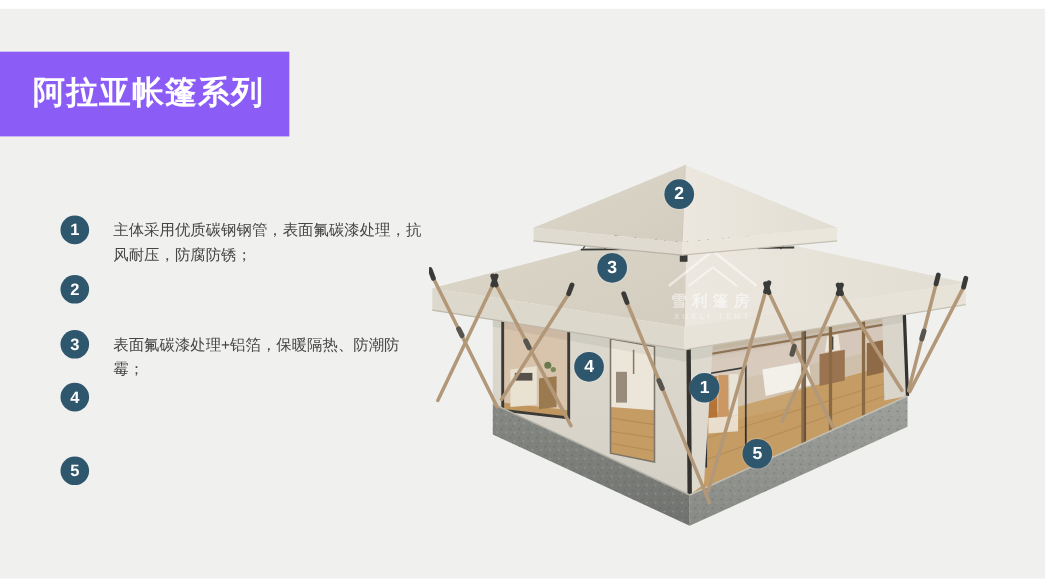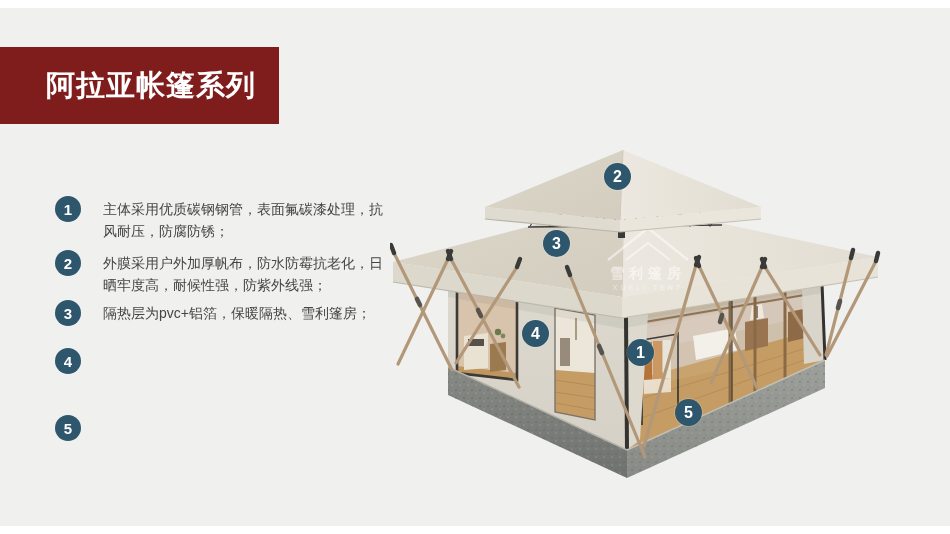--- a/index.html
+++ b/index.html
@@ -2,22 +2,22 @@
 <html><head>
 <meta charset="utf-8">
 <style>
   html,body{margin:0;padding:0;}
   body{font-family:"Liberation Sans","DejaVu Sans",sans-serif;background:#e8e8e8;}
   .stage{position:relative;width:950px;height:534px;background:#f0f0ef;overflow:hidden;}
   .strip{position:absolute;left:0;width:950px;background:#ffffff;}
   .strip.top{top:0;height:8px;}
   .strip.bottom{top:526px;height:8px;}
 
-  .banner{position:absolute;left:0;top:47px;width:263px;height:77px;background:#7f1d1d;
-          display:flex;align-items:center;padding-left:16px;}
+  .banner{position:absolute;left:0;top:47px;width:263px;height:77px;background:#8b5cf6;
+          display:flex;align-items:center;}
   .banner h1{margin:0 0 0 30px;font-size:29px;line-height:1;color:#ffffff;font-weight:bold;letter-spacing:1px;}
 
   .feature{position:absolute;left:55px;display:flex;align-items:flex-start;}
   .f1{top:198px;} .f2{top:252px;} .f3{top:302px;} .f4{top:350px;} .f5{top:417px;}
   .num-circle{flex:0 0 26px;width:26px;height:26px;border-radius:50%;background:#2e566c;color:#fff;
               font-size:15px;font-weight:bold;display:flex;align-items:center;justify-content:center;margin-top:-2px;}
   .feature p{margin:0 0 0 22px;width:282px;font-size:14px;line-height:22px;color:#454545;}
 
   .tent-svg{position:absolute;left:390px;top:140px;width:520px;height:360px;}
 
@@ -37,25 +37,24 @@
   <div class="banner">
     <h1>阿拉亚帐篷系列</h1>
   </div>
 
   <div class="feature f1">
     <div class="num-circle">1</div>
     <p>主体采用优质碳钢钢管，表面氟碳漆处理，抗风耐压，防腐防锈；</p>
   </div>
   <div class="feature f2">
     <div class="num-circle">2</div>
-    <p>外膜采用户外加厚帆布，防水防霉抗老化，日晒牢度高，耐候性强，防紫外线强；</p>
   </div>
   <div class="feature f3">
     <div class="num-circle">3</div>
-    <p>隔热层为pvc+铝箔，保暖隔热、雪利篷房；</p>
+    <p>表面氟碳漆处理+铝箔，保暖隔热、防潮防霉；</p>
   </div>
   <div class="feature f4">
     <div class="num-circle">4</div>
   </div>
   <div class="feature f5">
     <div class="num-circle">5</div>
   </div>
 
   <svg class="tent-svg" viewBox="0 0 520 360">
     <defs>

